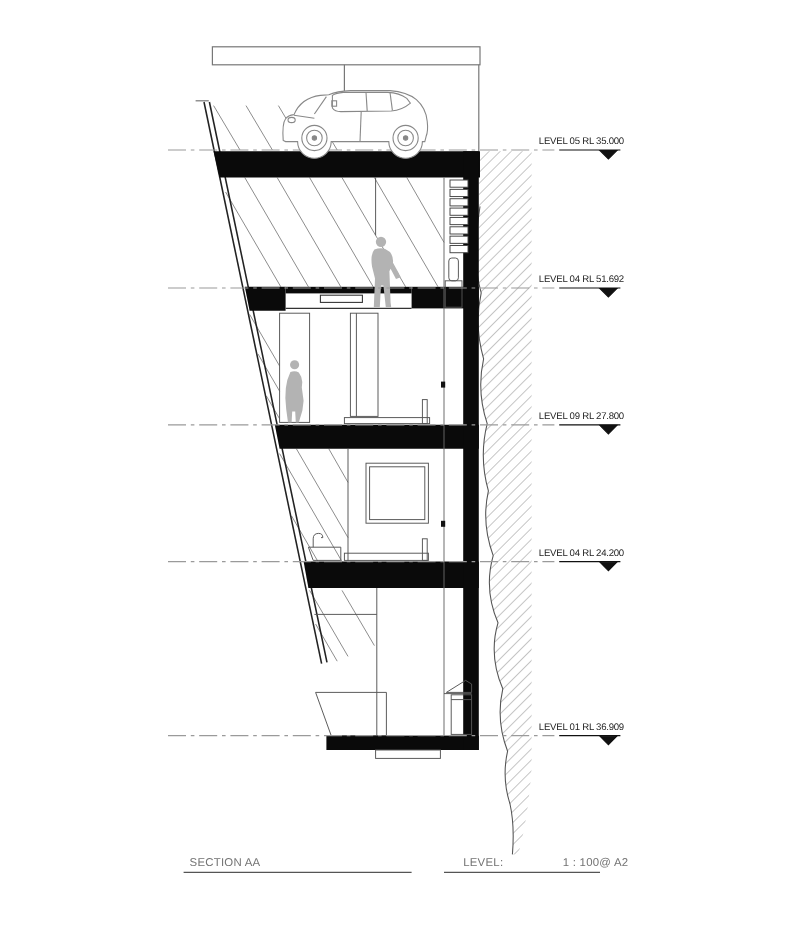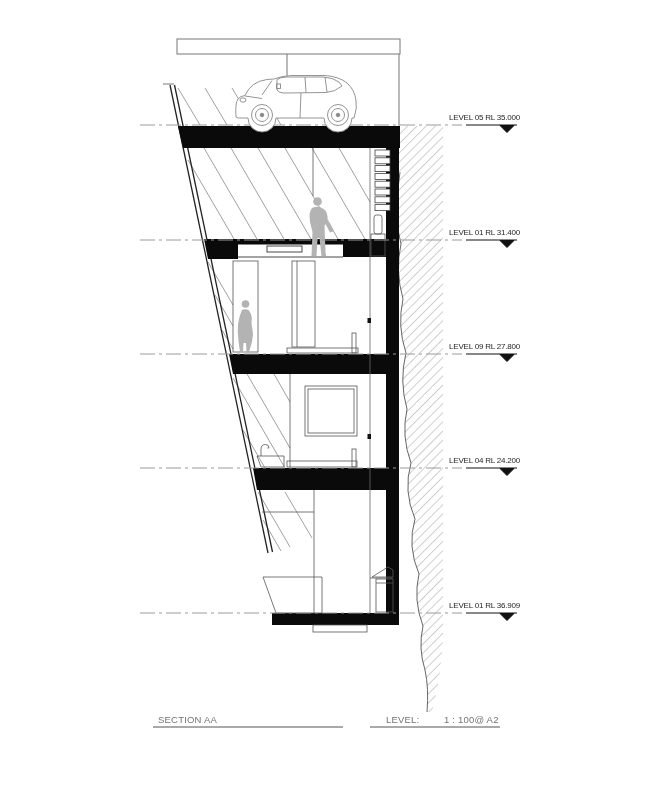--- a/index.html
+++ b/index.html
@@ -4,21 +4,21 @@
 <style>
   html,body{margin:0;padding:0;background:#ffffff;}
   .page{position:relative;width:584px;height:789px;background:#ffffff;overflow:hidden;
         font-family:"Liberation Sans",sans-serif;}
   svg{position:absolute;left:0;top:0;}
   .lvl{position:absolute;left:449px;width:80px;font-size:8px;letter-spacing:-0.2px;
        color:#1f1f1f;white-space:nowrap;}
   .titleblock{position:absolute;left:0;top:712px;width:660px;height:30px;color:#737373;padding-left:30px;}
   .t-section{position:absolute;left:158px;top:2px;font-size:9.5px;letter-spacing:0.2px;}
   .t-scale{position:absolute;left:386px;top:2px;font-size:9.5px;letter-spacing:0.2px;}
-  .t-scaleval{position:absolute;left:444px;top:2px;font-size:9.5px;letter-spacing:0.2px;}
+  .t-scaleval{position:absolute;left:469px;top:2px;font-size:9.5px;letter-spacing:0.2px;}
 </style>
 </head>
 <body>
 
 <div class="page">
 
 <svg width="660" height="789" viewBox="0 0 660 789">
   <defs>
     <pattern id="earthHatch" patternUnits="userSpaceOnUse" width="6.5" height="6.5" patternTransform="rotate(45)">
       <line x1="0" y1="0" x2="0" y2="6.5" stroke="#777" stroke-width="0.7"></line>
@@ -182,21 +182,21 @@
         <polygon points="500,613.5 514,613.5 507,620.5"></polygon>
   </g>
 
   <g stroke="#555" stroke-width="1">
     <line x1="153" y1="727" x2="343" y2="727"></line>
     <line x1="370" y1="727" x2="500" y2="727"></line>
   </g>
 </svg>
 
 <div class="lvl" style="top:113px">LEVEL 05 RL 35.000</div>
-<div class="lvl" style="top:228px">LEVEL 01 RL 31.400</div>
+<div class="lvl" style="top:228px">LEVEL 04 RL 51.692</div>
 <div class="lvl" style="top:342px">LEVEL 09 RL 27.800</div>
 <div class="lvl" style="top:456px">LEVEL 04 RL 24.200</div>
 <div class="lvl" style="top:601px">LEVEL 01 RL 36.909</div>
 
 <div class="titleblock">
   <span class="t-section">SECTION AA</span>
   <span class="t-scale">LEVEL:</span>
   <span class="t-scaleval">1 : 100@ A2</span>
 </div>
 

